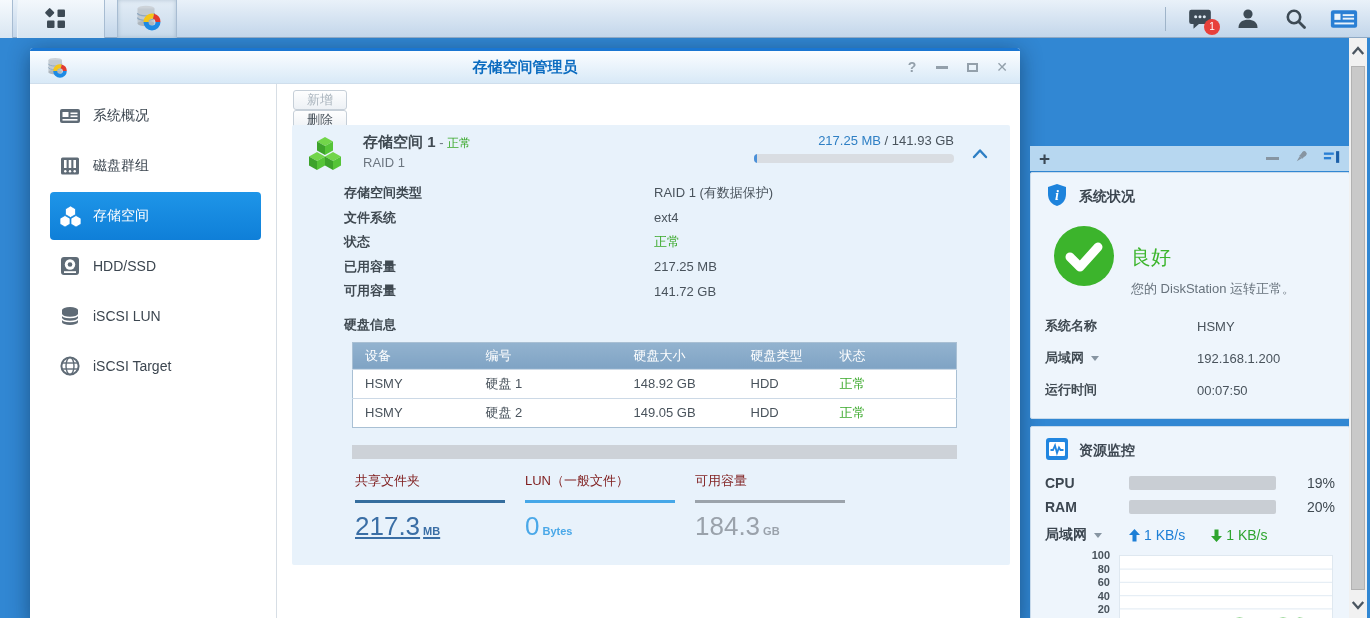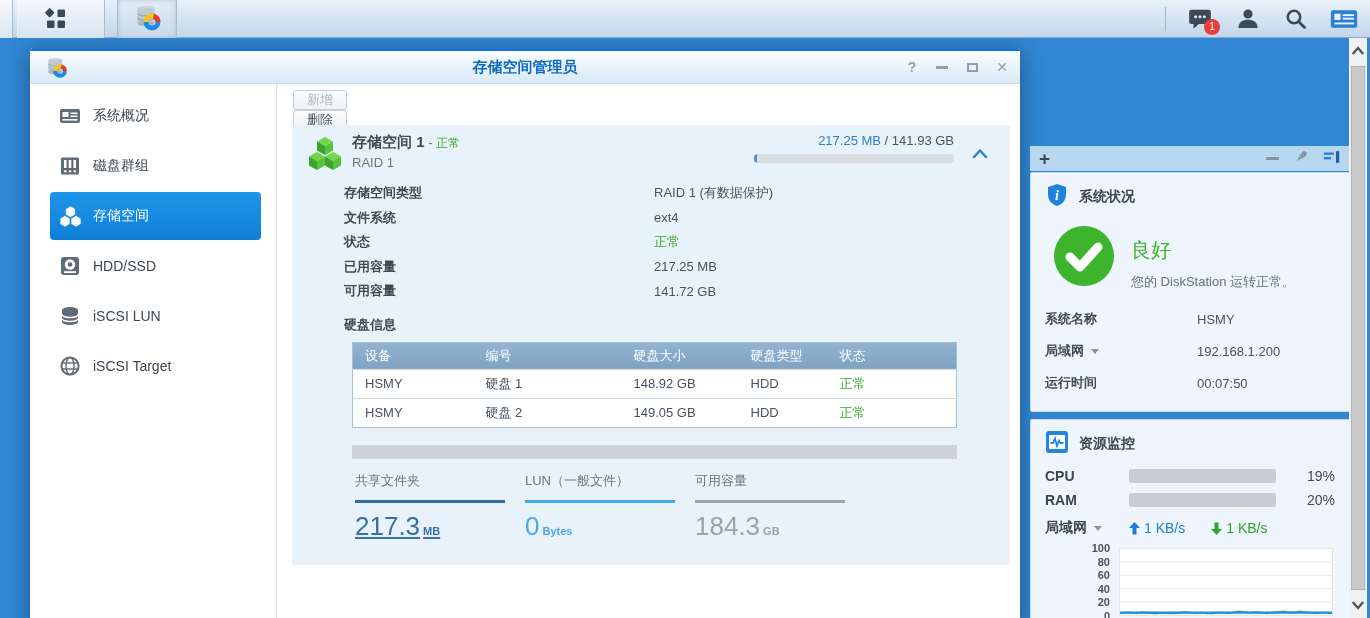--- a/index.html
+++ b/index.html
@@ -56,21 +56,21 @@
   .tbtn { height:27px; padding:0 13px; margin-right:7px; font-size:13px; color:#4b555e; cursor:pointer;
     background:linear-gradient(#fefefe,#edf1f5); border:1px solid #c6cfd8; border-radius:3px; display:flex; align-items:center; }
   .tbtn.disabled { color:#aab4bd; cursor:default; }
   .sort-btn { margin-left:auto; width:27px; height:27px; background:linear-gradient(#fefefe,#edf1f5);
     border:1px solid #c6cfd8; border-radius:3px; display:flex; align-items:center; justify-content:center; cursor:pointer; }
 
   
   .panel { margin:3px 10px 0 15px; height:440px; background:#e8f2fb; border-radius:2px; overflow:hidden; }
   .vol-head { display:flex; padding:8px 14px 0 15px; }
   .vol-cubes { width:36px; height:36px; margin-top:2px; }
-  .vol-titles { margin-left:9px; }
+  .vol-titles { margin-left:20px; }
   .vol-name { font-size:15px; font-weight:bold; color:#404a52; }
   .vol-sep { font-size:13px; color:#6c7680; font-weight:normal; }
   .vol-status { font-size:12px; color:#3daa2e; font-weight:normal; }
   .vol-raid { font-size:13px; color:#6c7680; margin-top:3px; }
   .vol-usage { margin-left:auto; width:200px; text-align:right; }
   .vu-text { font-size:13px; color:#49535c; }
   .vu-used { color:#2e7fc4; }
   .vol-bar { margin-top:6px; height:9px; background:#d9dde2; border-radius:4px; overflow:hidden; }
   .vol-bar i { display:block; height:100%; min-width:3px; background:#4a90d9; }
   .collapse { width:24px; height:24px; margin:8px 4px 0 14px; display:flex; align-items:center; justify-content:center; cursor:pointer; }
@@ -86,21 +86,21 @@
     border:1px solid #a9c0d4; table-layout:fixed; }
   .disk-table thead th { height:27px; background:linear-gradient(#93b3cf,#7fa3c4); color:#fff; font-weight:normal;
     text-align:left; padding-left:12px; }
   .disk-table tbody td { height:29px; color:#49535c; padding-left:12px; border-top:1px solid #ccd9e6; }
   .disk-table td.green { color:#3daa2e; }
 
   .big-bar { margin:17px 0 0 60px; width:605px; height:14px; background:#cdd2d8; }
 
   .stats { display:flex; margin:13px 0 0 63px; gap:20px; }
   .stat { width:150px; }
-  .stat-label { font-size:13px; color:#737373; }
+  .stat-label { font-size:13px; color:#7f1d1d; }
   .stat-line { height:3px; margin-top:10px; }
   .stat.c1 .stat-line { background:#356e9e; }
   .stat.c2 .stat-line { background:#45a7e8; }
   .stat.c3 .stat-line { background:#9ba3ab; }
   .stat-val { margin-top:8px; font-size:26px; }
   .stat-unit { font-size:11px; font-weight:bold; margin-left:3px; }
   .stat.c1 .stat-val { color:#3a6ea5;text-decoration:underline; }
   .stat.c2 .stat-val { color:#4aa8e8; }
   .stat.c3 .stat-val { color:#9aa2ab; }
 
@@ -111,21 +111,21 @@
   .wp-right { margin-left:auto; display:flex; align-items:center; gap:13px; }
   .wp-min { width:13px; height:3px; background:#8795a2; cursor:pointer; }
   .widget { margin-top:1px; background:#eef5fc; border:1px solid #c8daeb; border-radius:2px; }
   .widget + .widget { margin-top:7px; }
   .wg-head { display:flex; align-items:center; padding:10px 14px 6px 14px; }
   .wg-title { margin-left:10px; font-size:14px; font-weight:bold; color:#3c4650; }
 
   .health-body { display:flex; padding:8px 14px 0 22px; }
   .ok-circle { width:62px; height:62px; flex:none; }
   .hb-right { margin-left:16px; }
-  .hb-status { font-size:20px; color:#3db52d; margin-top:12px; }
+  .hb-status { font-size:20px; color:#3db52d; margin-top:19px; }
   .hb-msg { font-size:13px; color:#67727c; margin-top:9px; }
   .wrows { padding:12px 0 12px 0; }
   .wrow { display:flex; align-items:center; height:32px; padding:0 14px; font-size:13px; }
   .wr-label { width:152px; font-weight:bold; color:#404a52; display:flex; align-items:center; }
   .wr-value { color:#49535c; }
   .caret { width:0; height:0; border-left:4px solid transparent; border-right:4px solid transparent;
     border-top:5px solid #8795a2; margin-left:7px; }
 
   .meter-row { display:flex; align-items:center; height:24px; padding:0 14px; }
   .m-label { width:84px; font-size:14px; font-weight:bold; color:#3c4650; }

